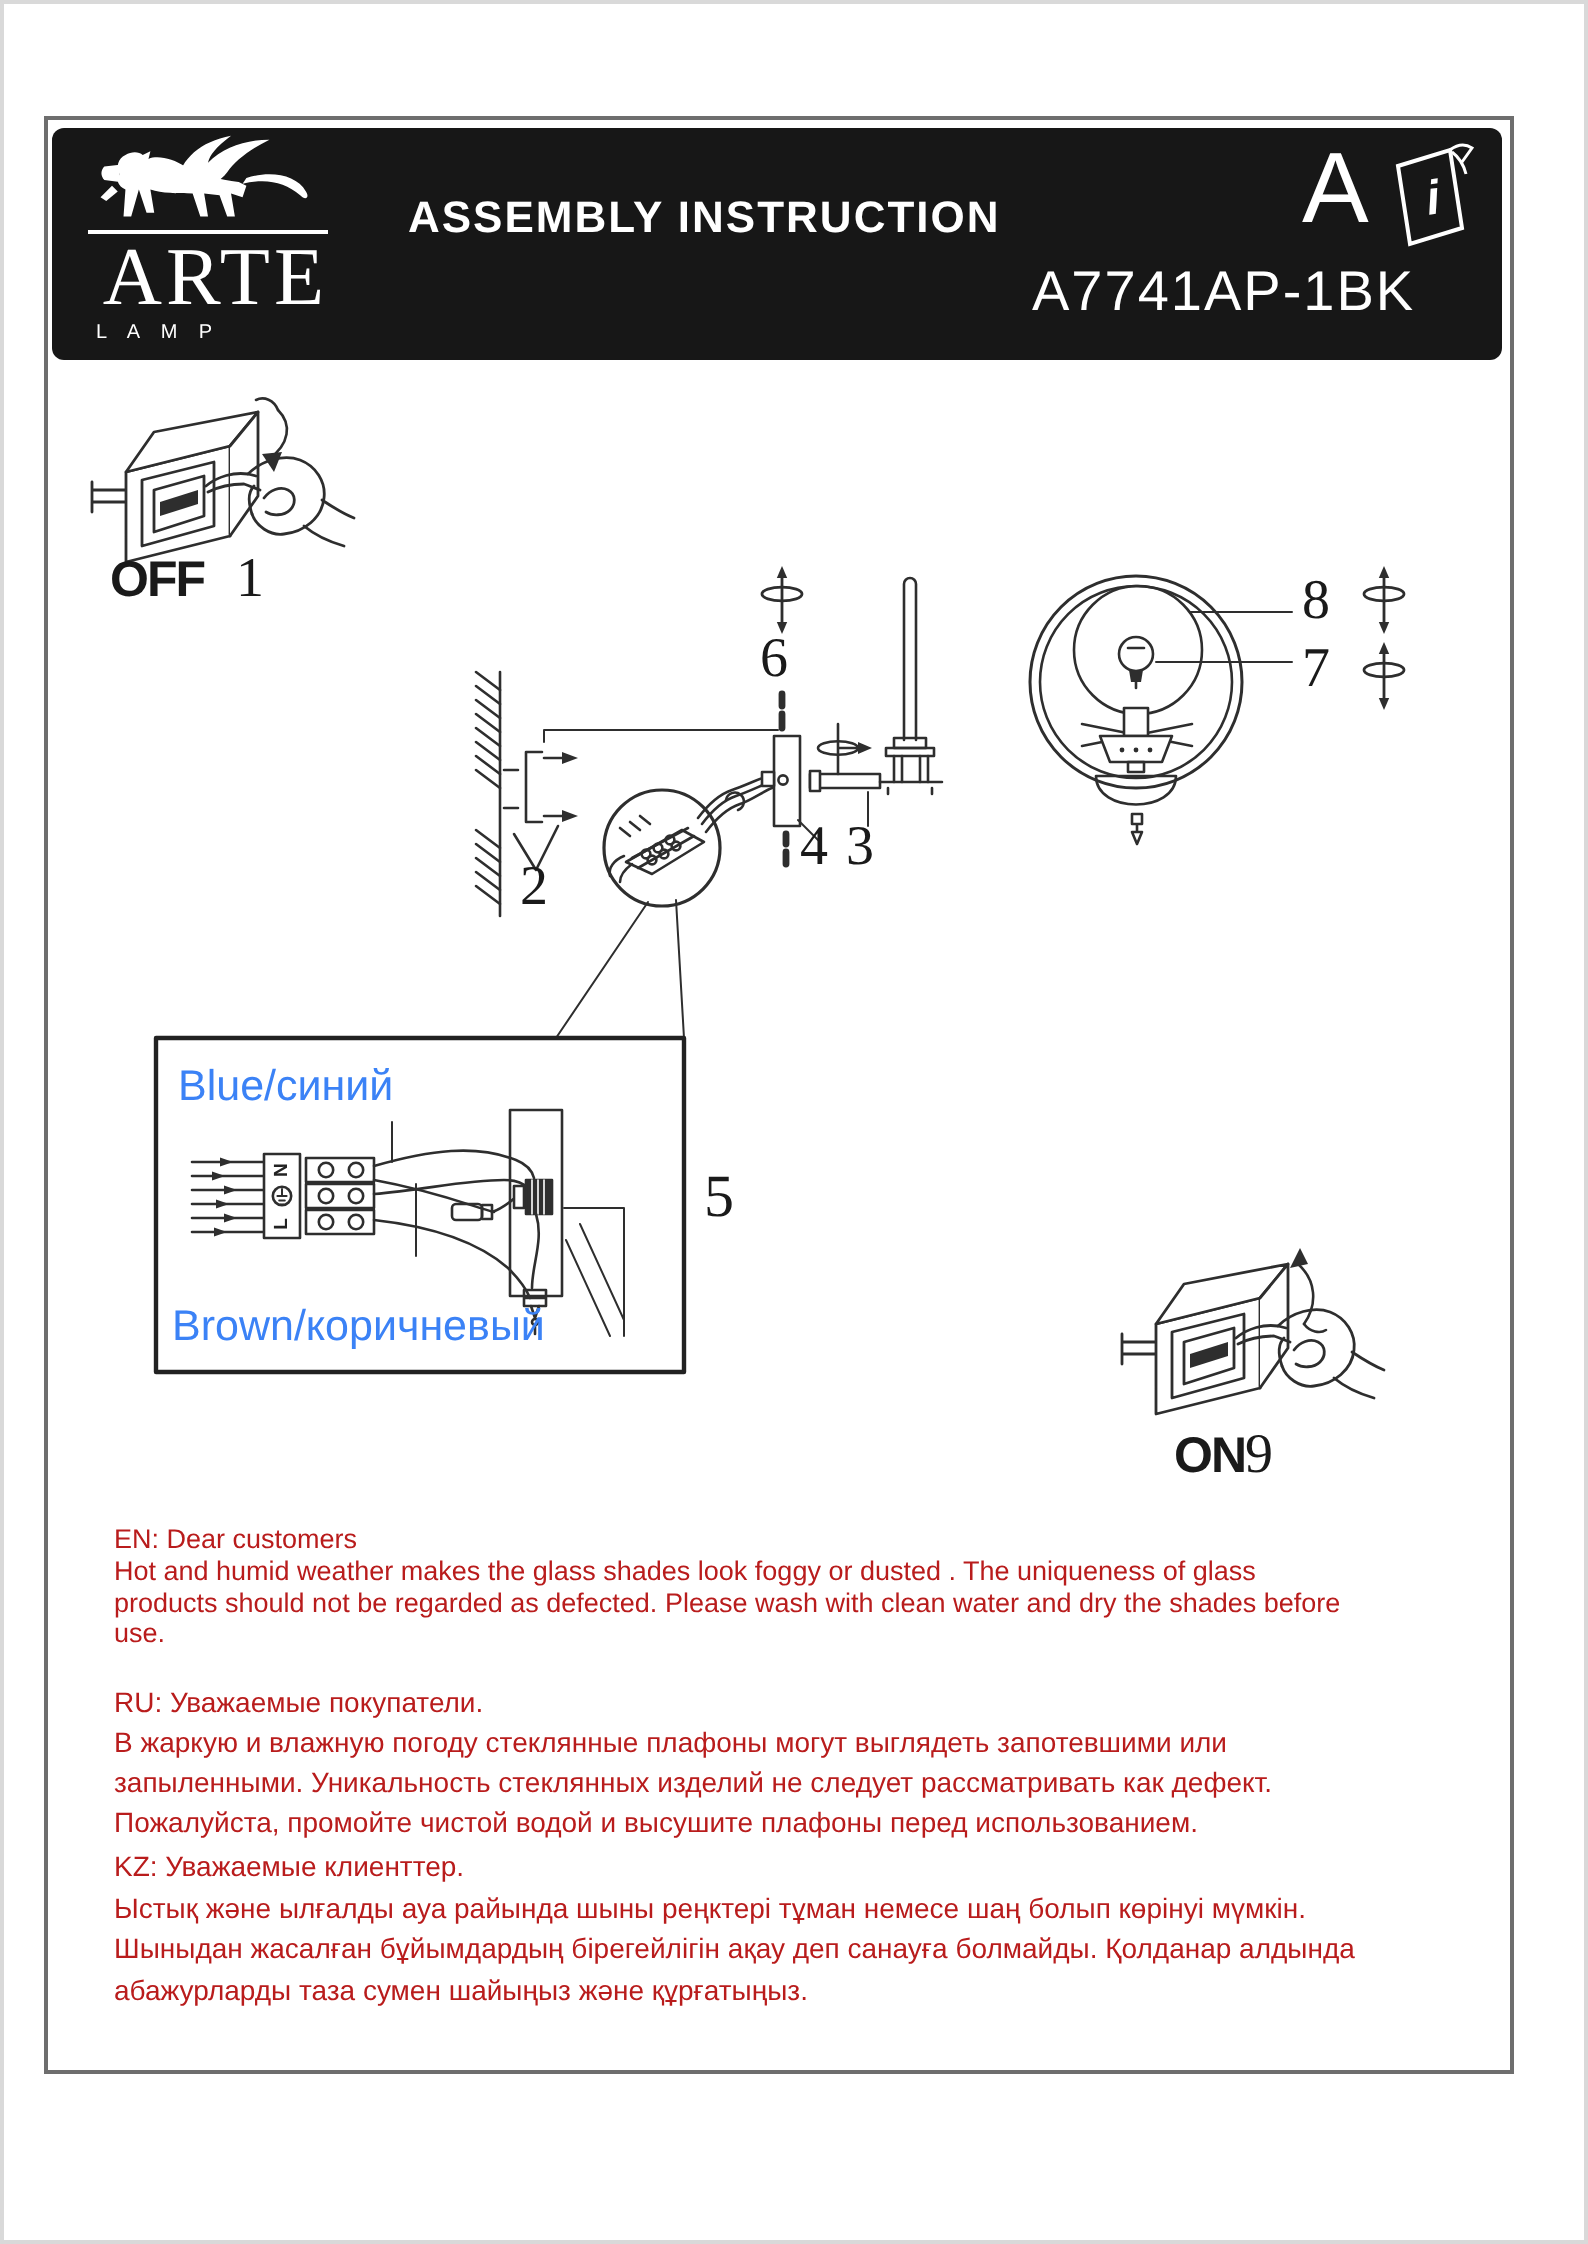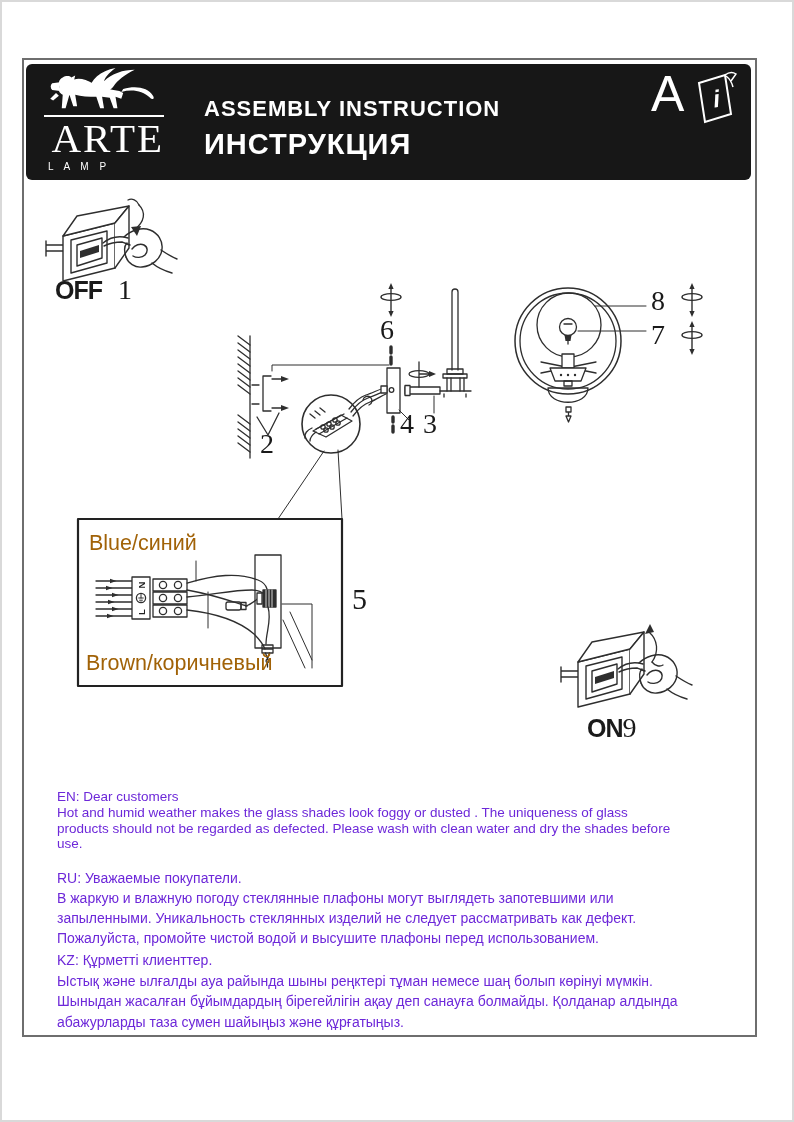--- a/index.html
+++ b/index.html
@@ -25,26 +25,26 @@
   
   .lbl{position:absolute;color:#1a1a1a;}
   .num{font-family:"Liberation Serif",serif;font-size:28px;line-height:1;color:#1a1a1a;}
   .switchword{font-size:25px;font-weight:700;letter-spacing:-1px;line-height:1;}
   .lbl-off{left:55px;top:276px;display:flex;gap:16px;align-items:center;}
   .lbl-on{left:587px;top:714px;display:flex;gap:0;align-items:center;}
   .num2{left:260px;top:430px;}  .num3{left:423px;top:410px;}
   .num4{left:400px;top:410px;}  .num5{left:352px;top:584px;font-size:30px;}
   .num6{left:380px;top:316px;}  .num7{left:651px;top:321px;}
   .num8{left:651px;top:287px;}
-  .wirelbl{font-size:21.5px;color:#a16207;}
+  .wirelbl{font-size:21.5px;color:#3b82f6;}
   .wire-blue{left:89px;top:531px;}
   .wire-yellow{left:83px;top:621px;}
   .wire-brown{left:86px;top:651px;}
   
-  .notes{position:absolute;left:57px;top:762px;width:700px;color:#6d28d9;margin-top:27px;}
+  .notes{position:absolute;left:57px;top:762px;width:700px;color:#b91c1c;}
   .note-title,.note-body{display:block;}
   .note-body{white-space:pre-line;}
   .note-en{font-size:13.5px;line-height:15.8px;}
   .note-ru{font-size:14px;line-height:20px;margin-top:16px;}
   .note-kz{font-size:14px;line-height:20.5px;margin-top:2px;}
   svg text{font-family:"Liberation Sans",sans-serif;}
 </style>
 </head>
 <body>
 
@@ -261,21 +261,21 @@
           <path d="M14,22 C12,18 13,14 17,12 C20,10 24,10 26,12 L30,10 L29,14 C34,12 42,14 48,18 C56,22 66,25 76,26 L80,28 L78,34 L72,32 L74,44 L70,44 L66,33 L58,32 L60,44 L56,44 L52,32 C44,32 36,32 30,30 L32,42 L28,42 L24,30 L20,44 L16,44 L17,30 C13,28 12,25 14,22 Z"></path>
           <path d="M6,18 C4,20 4,23 6,25 L14,26 L14,17 Z"></path>
           <path d="M10,28 L4,34 L7,36 L13,31 Z"></path>
         </g>
       </svg>
       <div class="logo-rule"></div>
       <div class="brand">ARTE</div>
       <div class="brand-sub">L A M P</div>
 
       <div class="t-en">ASSEMBLY INSTRUCTION</div>
-      <div class="t-ru">ИНСТРУКЦИЯ</div>
+      <div class="model">A7741AP-1BK</div>
       <div class="letterA">A</div>
       <svg class="book" viewBox="0 0 44 54">
         <path d="M5,13 L31,5 L37,44 L11,52 Z" fill="#171717" stroke="#fff" stroke-width="2"></path>
         <path d="M31,5 C35,2 39,2 42,4 L37,11" fill="none" stroke="#fff" stroke-width="1.5"></path>
         <path d="M32,6 C36,9 38,13 39,17" fill="none" stroke="#fff" stroke-width="1.5"></path>
         <text x="23" y="37" text-anchor="middle" font-family="Liberation Serif,serif" font-style="italic" font-weight="bold" font-size="24" fill="#fff" transform="rotate(-8 23 33)">i</text>
       </svg>
     </div>
   </div>
 
@@ -305,20 +305,20 @@
 products should not be regarded as defected.  Please wash with clean water and dry the shades before
 use.</span>
     </div>
     <div class="note-ru">
       <span class="note-title">RU: Уважаемые покупатели.</span>
       <span class="note-body">В жаркую и влажную погоду стеклянные плафоны могут выглядеть запотевшими или
 запыленными. Уникальность стеклянных изделий не следует рассматривать как дефект.
 Пожалуйста, промойте чистой водой и высушите плафоны перед использованием.</span>
     </div>
     <div class="note-kz">
-      <span class="note-title">KZ: Құрметті клиенттер.</span>
+      <span class="note-title">KZ: Уважаемые клиенттер.</span>
       <span class="note-body">Ыстық және ылғалды ауа райында шыны реңктері тұман немесе шаң болып көрінуі мүмкін.
 Шыныдан жасалған бұйымдардың бірегейлігін ақау деп санауға болмайды. Қолданар алдында
 абажурларды таза сумен шайыңыз және құрғатыңыз.</span>
     </div>
   </div>
 
 </div>
 
 </body></html>

